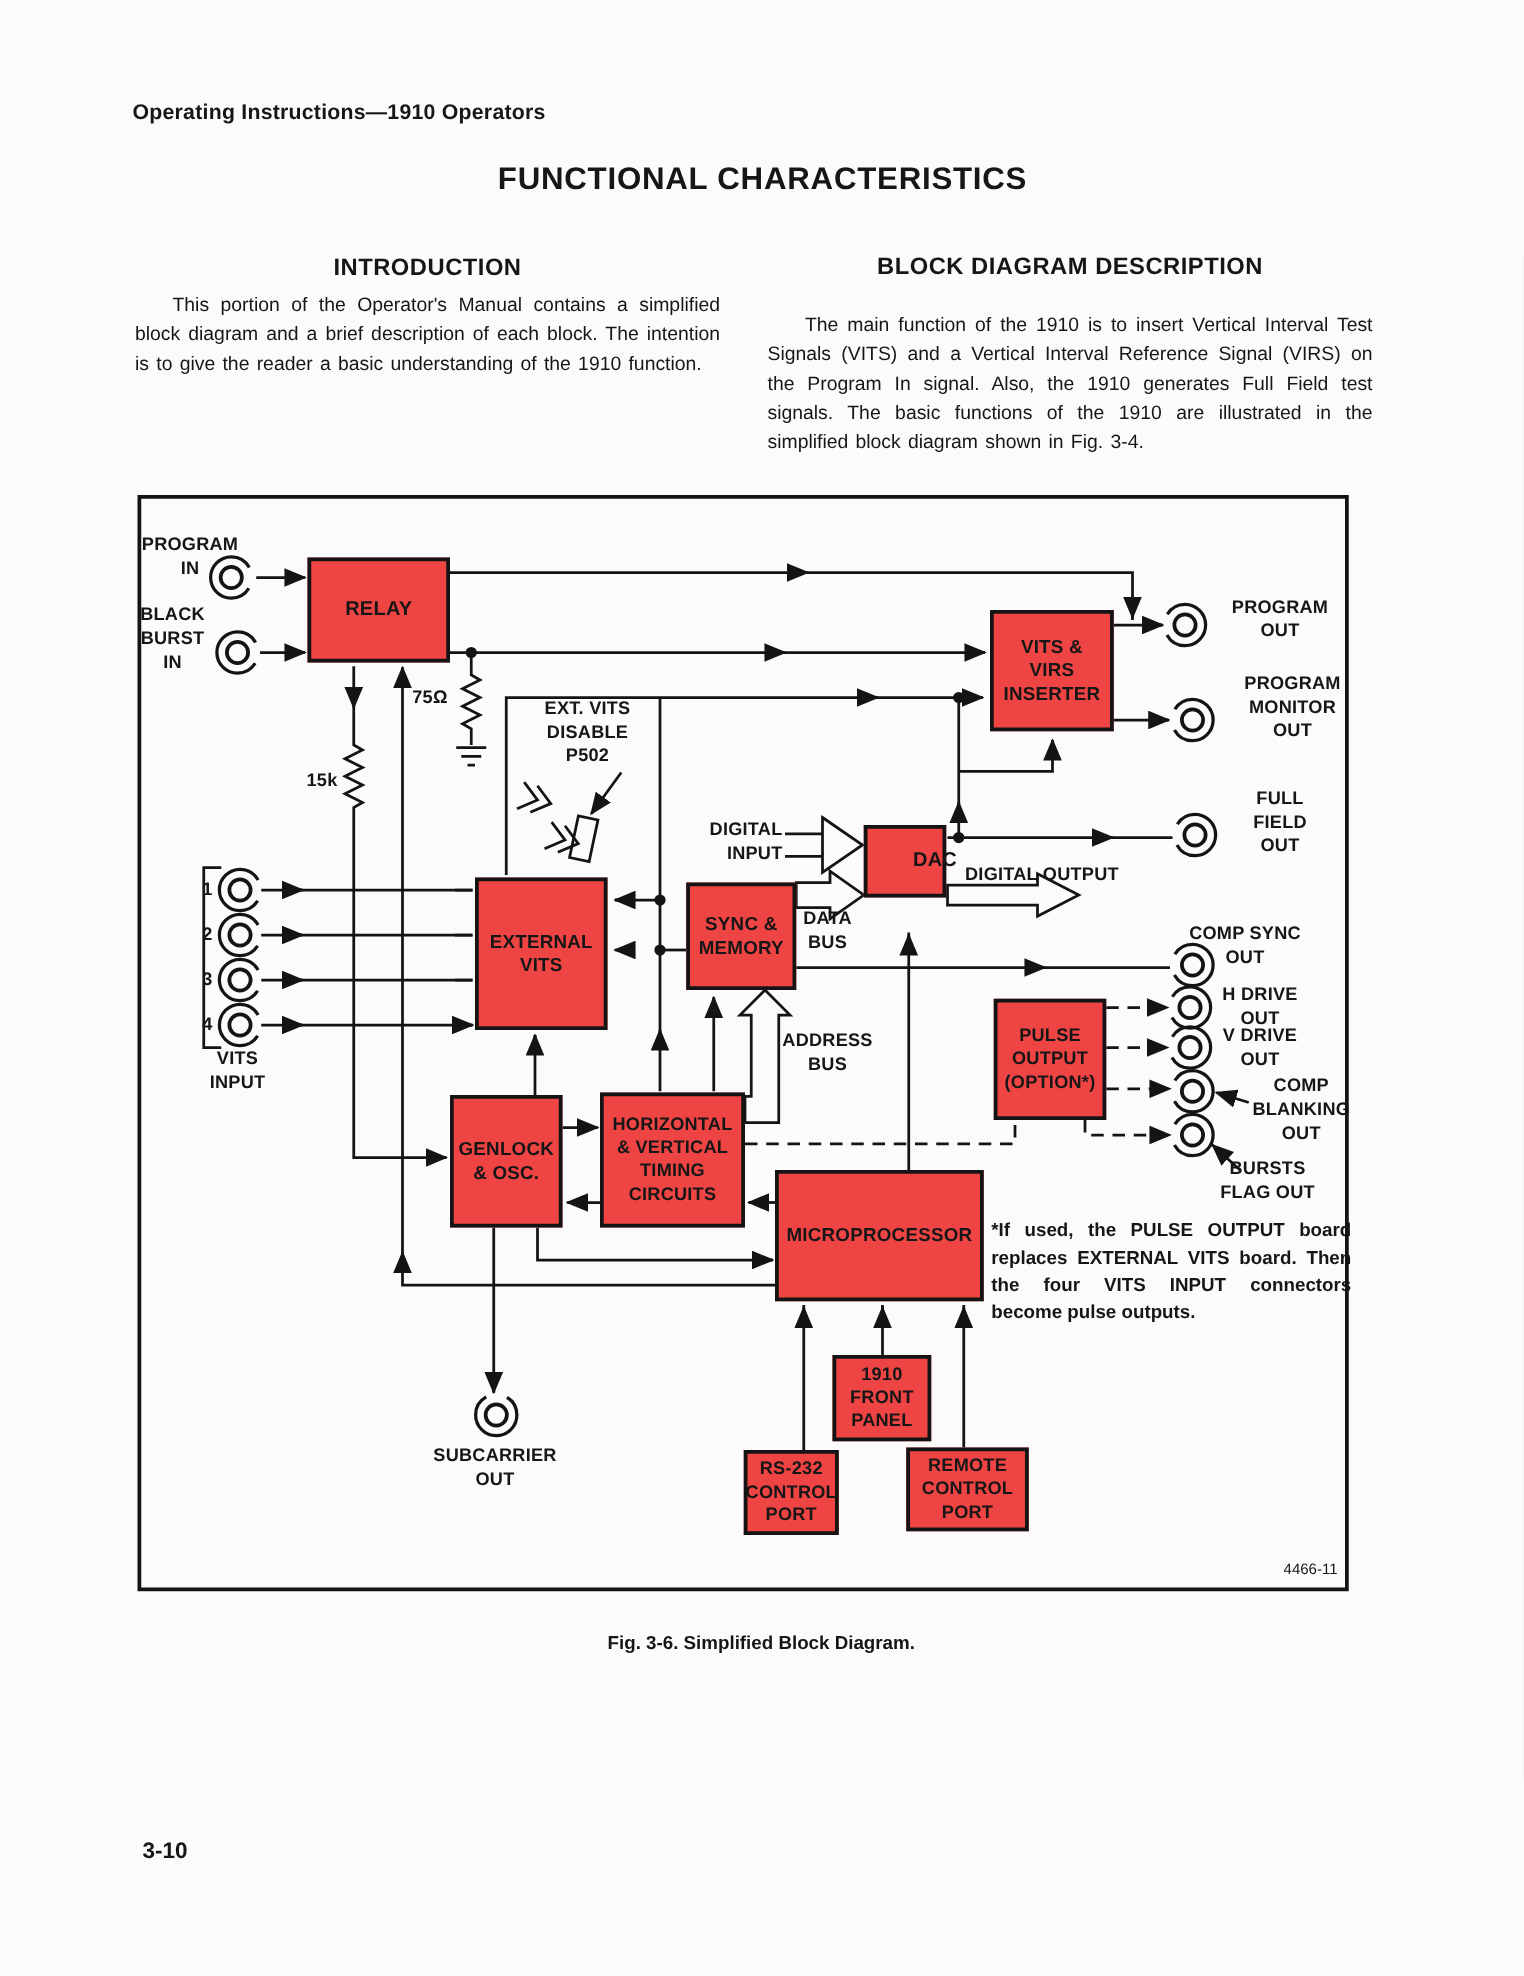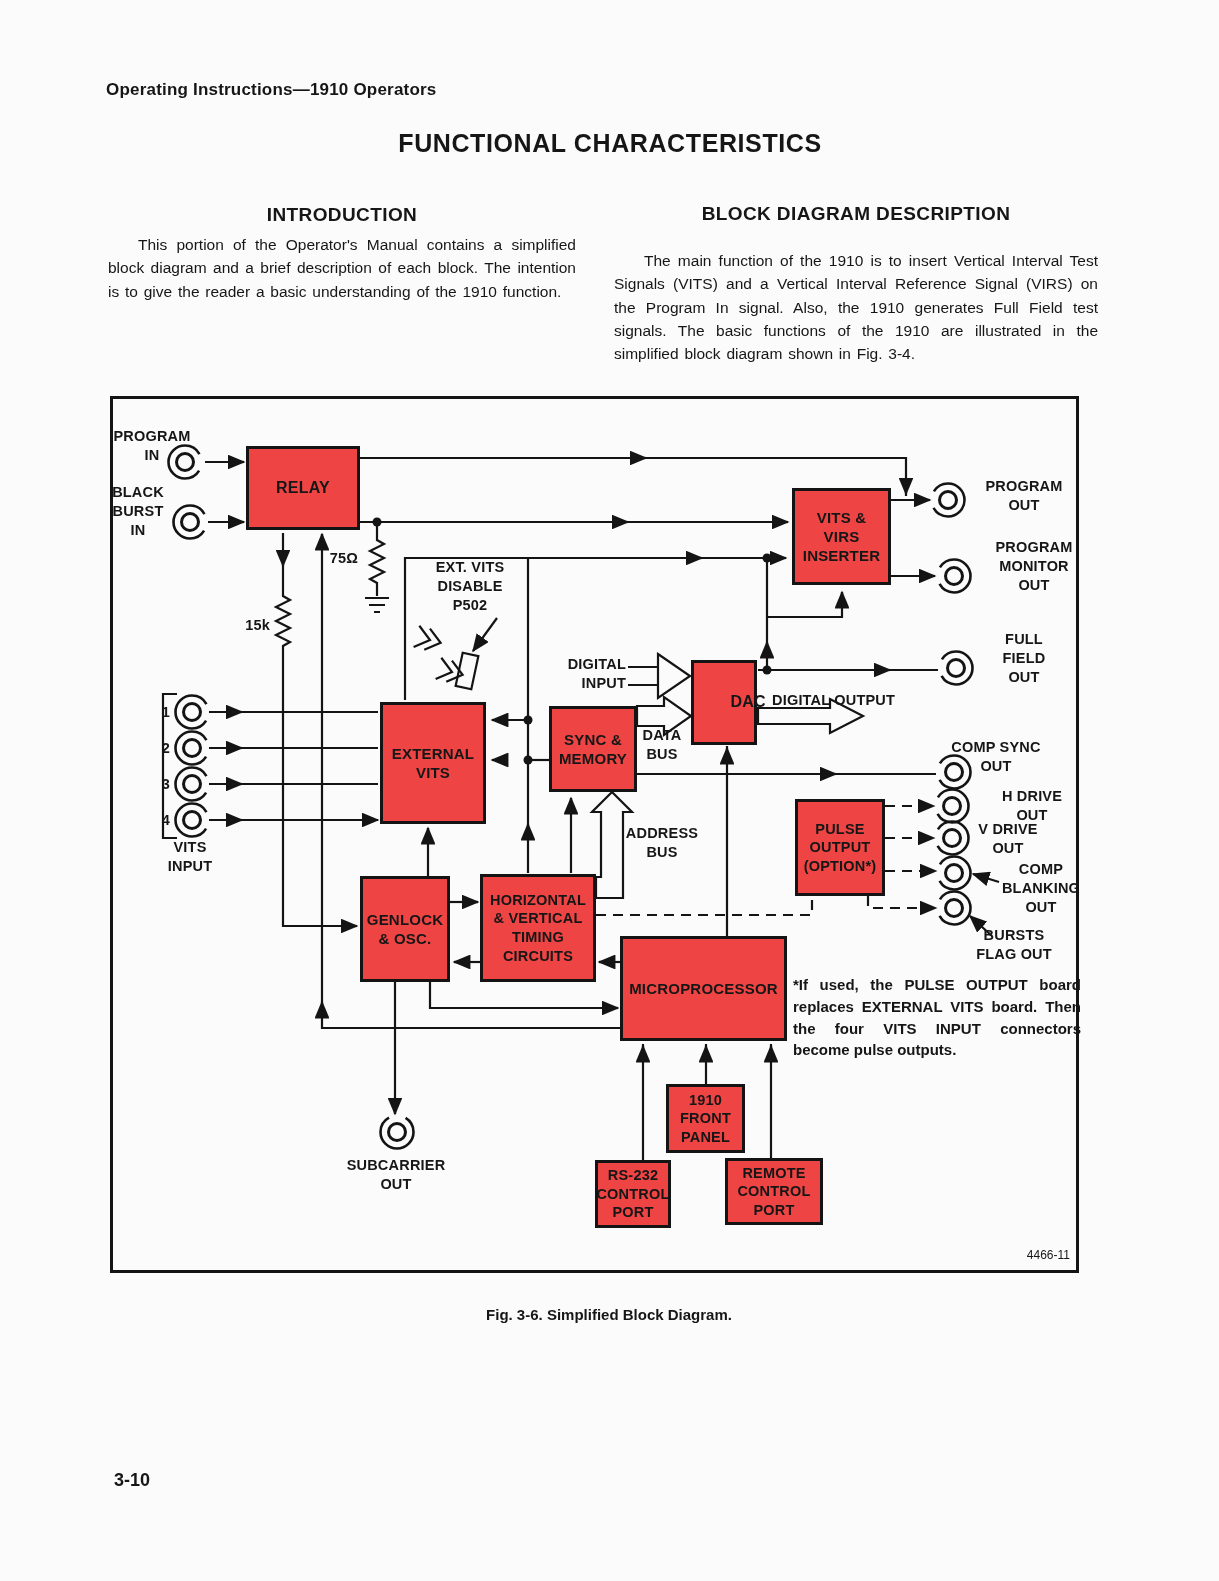--- a/index.html
+++ b/index.html
@@ -217,21 +217,21 @@
           <circle class="iring" r="8.5"></circle>
         </g>
     </g>
   </svg>
 
   <div class="blk" style="left:246px;top:446px;width:114px;height:84px;font-size:16px;">RELAY</div>
   <div class="blk" style="left:380px;top:702px;width:106px;height:122px;">EXTERNAL
 VITS</div>
   <div class="blk" style="left:549px;top:706px;width:88px;height:86px;">SYNC &amp;
 MEMORY</div>
-  <div class="blk" style="left:691px;top:660px;width:66px;height:85px;font-size:16px;padding-left:48px;">DAC</div>
+  <div class="blk" style="left:691px;top:660px;width:66px;height:58px;font-size:16px;padding-left:48px;">DAC</div>
   <div class="blk" style="left:792px;top:488px;width:99px;height:97px;">VITS &amp;
 VIRS
 INSERTER</div>
   <div class="blk" style="left:795px;top:799px;width:90px;height:97px;font-size:14.5px;">PULSE
 OUTPUT
 (OPTION*)</div>
   <div class="blk" style="left:360px;top:876px;width:90px;height:106px;">GENLOCK
 &amp; OSC.</div>
   <div class="blk" style="left:480px;top:874px;width:116px;height:108px;font-size:14.5px;">HORIZONTAL
 &amp; VERTICAL
@@ -274,21 +274,21 @@
   <div class="abs lbl" style="left:972px;top:477px;width:104px;text-align:center;">PROGRAM
 OUT</div>
   <div class="abs lbl" style="left:982px;top:538px;width:104px;text-align:center;">PROGRAM
 MONITOR
 OUT</div>
   <div class="abs lbl" style="left:986px;top:630px;width:76px;text-align:center;">FULL
 FIELD
 OUT</div>
   <div class="abs lbl" style="left:940px;top:738px;width:112px;text-align:center;">COMP SYNC
 OUT</div>
-  <div class="abs lbl" style="left:968px;top:787px;width:80px;text-align:center;margin-left:24px;">H DRIVE
+  <div class="abs lbl" style="left:968px;top:787px;width:80px;text-align:center;">H DRIVE
 OUT</div>
   <div class="abs lbl" style="left:968px;top:820px;width:80px;text-align:center;">V DRIVE
 OUT</div>
   <div class="abs lbl" style="left:993px;top:860px;width:96px;text-align:center;">COMP
 BLANKING
 OUT</div>
   <div class="abs lbl" style="left:962px;top:926px;width:104px;text-align:center;">BURSTS
 FLAG OUT</div>
   <div class="abs lbl" style="left:340px;top:1156px;width:112px;text-align:center;">SUBCARRIER
 OUT</div>

